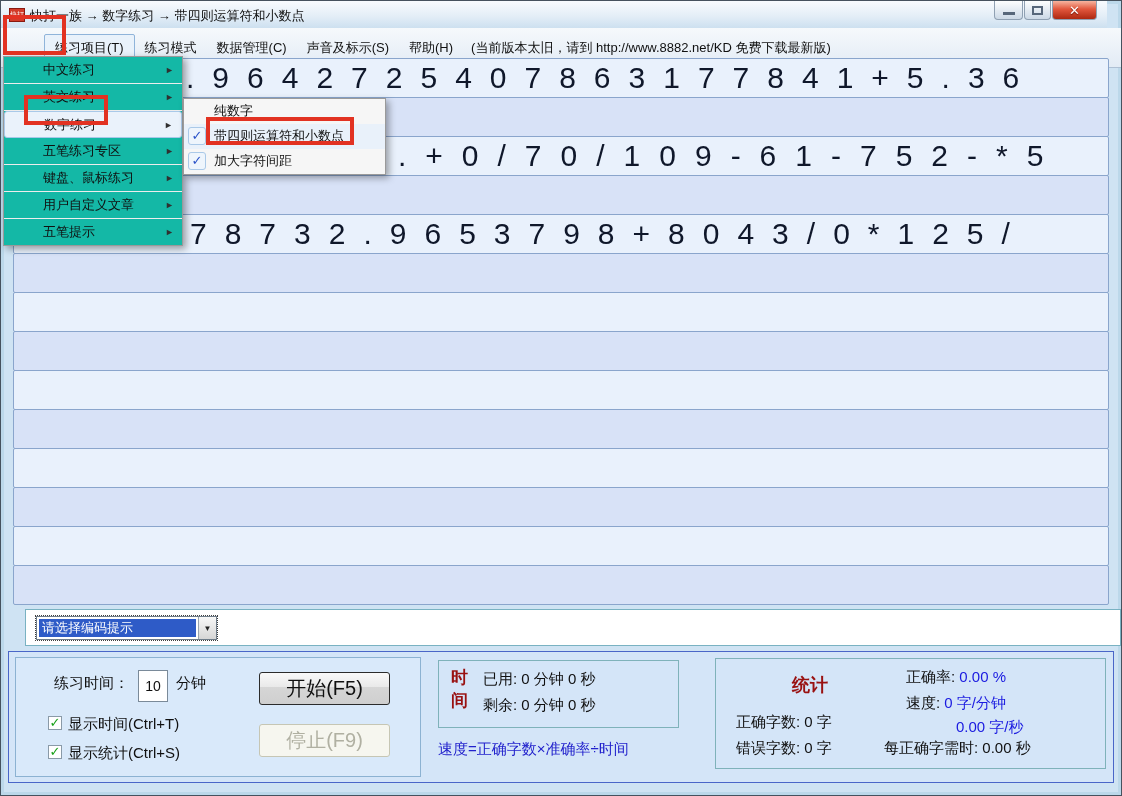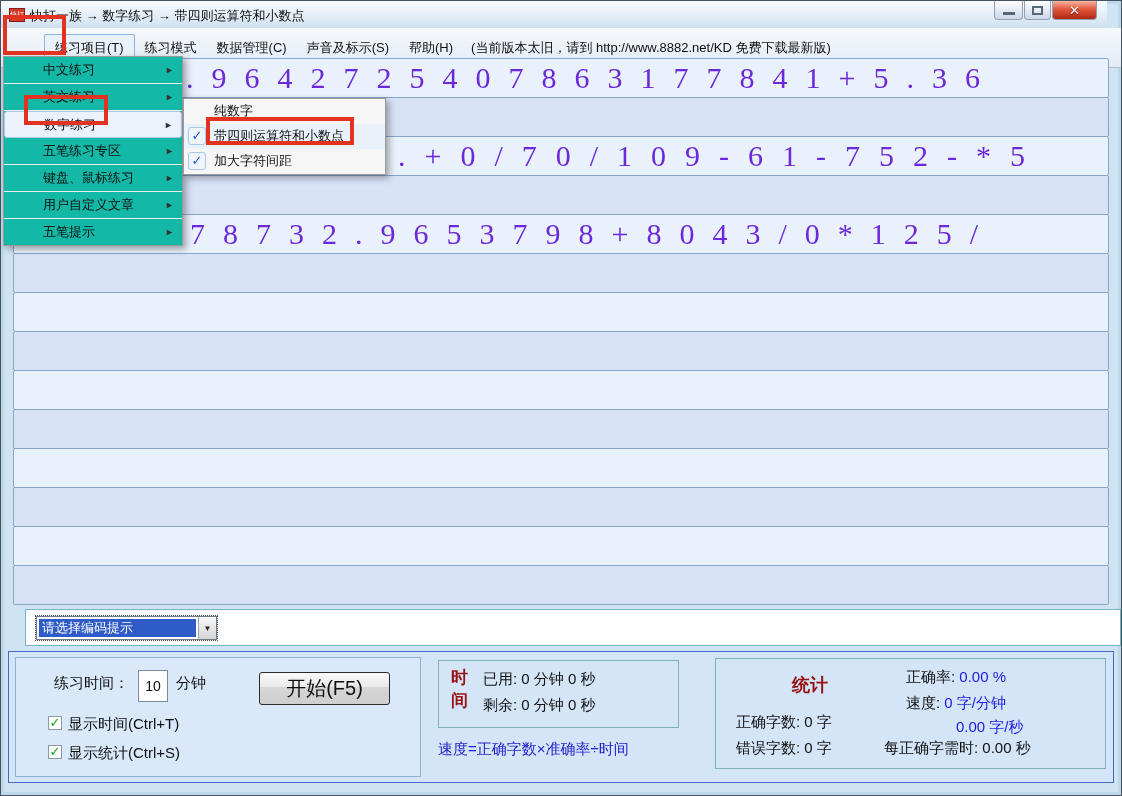--- a/index.html
+++ b/index.html
@@ -28,22 +28,22 @@
   .menubar { position:absolute; left:1px; top:28px; right:1px; height:40px;
     background:linear-gradient(#f6f9fc,#e2ebf5); border-bottom:1px solid #aec0d4;
     display:flex; align-items:center; font-size:13px; color:#101010;padding-left:40px; }
   .menubar-item { padding:4px 10px; white-space:nowrap; }
   .menubar-item.active { border:1px solid #8fb4da; background:#e9f2fb; border-radius:2px; margin-left:3px; }
   .menubar-notice { padding-left:8px; white-space:nowrap; }
   
   .prow { position:absolute; left:13px; width:1096px; height:40px;
     border:1px solid #8aa5cc; border-radius:2px; overflow:hidden; }
   .prow.light { background:#e9f1fc; } .prow.dark { background:#d8e2f7; }
-  .ptext { display:block; font-family:Liberation Serif, serif; font-size:30px;
-    color:#6d28d9; line-height:37px; letter-spacing:18px; white-space:pre; }
+  .ptext { display:block; font-family:Liberation Sans, sans-serif; font-size:30px;
+    color:#0f172a; line-height:37px; letter-spacing:18px; white-space:pre; }
   
   .combo-strip { position:absolute; left:25px; top:609px; width:1096px; height:37px;
     background:#ffffff; border:1px solid #79b2c2; }
   .combobox { position:absolute; left:10px; top:6px; width:181px; height:24px; background:#fff;
     border:1px solid #6f7d8a; outline:1px dotted #404040; outline-offset:0px; display:flex; }
   .combobox-value { flex:1; margin:2px; background:#2e5bc7; color:#fff; font-size:13px;
     line-height:18px; padding-left:3px; white-space:nowrap; overflow:hidden; }
   .combobox-button { width:18px; background:linear-gradient(#f8f8f8,#d6d6d6); border-left:1px solid #9aa4ae;
     display:flex; align-items:center; justify-content:center; font-size:8px; color:#222; }
   
@@ -147,20 +147,21 @@
     </div>
   </div>
 
   <div class="bottom-panel">
 
     <div class="practice-box">
       <span class="abs" style="left:38px;top:16px">练习时间：</span>
       <input class="time-input" value="10" style="">
       <span class="abs" style="left:160px;top:16px">分钟</span>
       <div class="btn btn-start">开始(F5)</div>
+      <div class="btn btn-stop">停止(F9)</div>
       <div class="checkbox" style="left:32px;top:58px">✓</div>
       <span class="abs" style="left:52px;top:57px">显示时间(Ctrl+T)</span>
       <div class="checkbox" style="left:32px;top:87px">✓</div>
       <span class="abs" style="left:52px;top:86px">显示统计(Ctrl+S)</span>
     </div>
 
     <div class="time-box">
       <span class="abs red-h" style="left:12px;top:5px">时</span>
       <span class="abs red-h" style="left:12px;top:28px">间</span>
       <span class="abs" style="left:44px;top:9px"><span>已用:</span>&nbsp;<span>0 分钟 0 秒</span></span>

